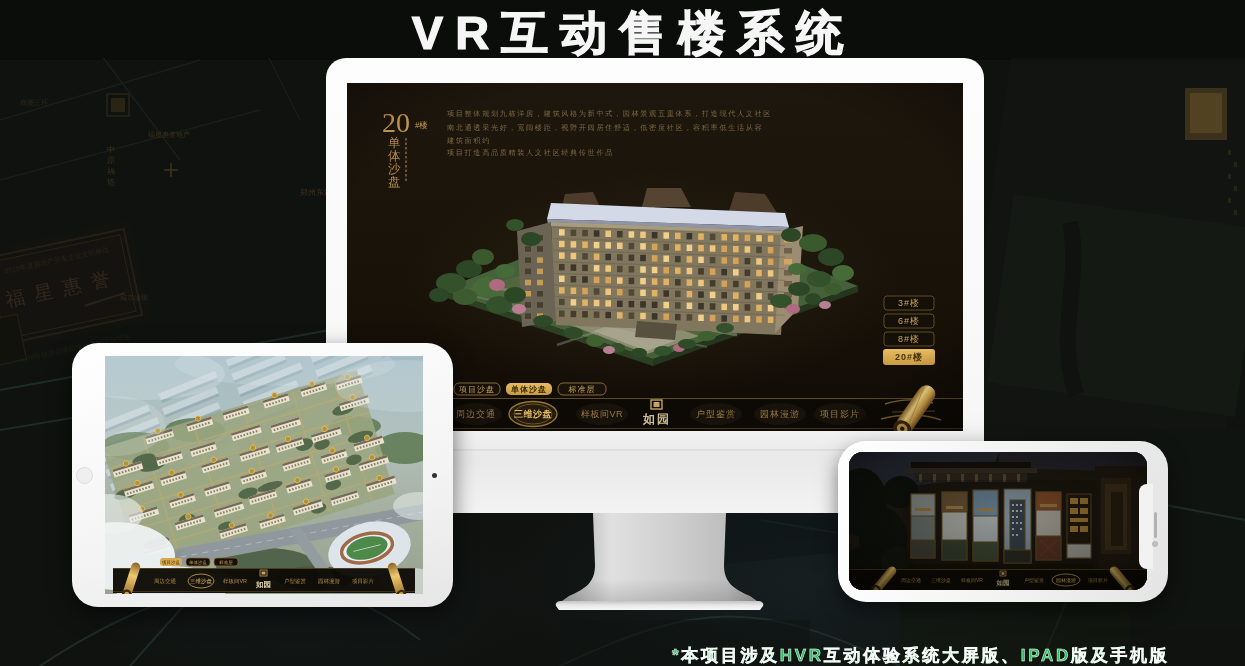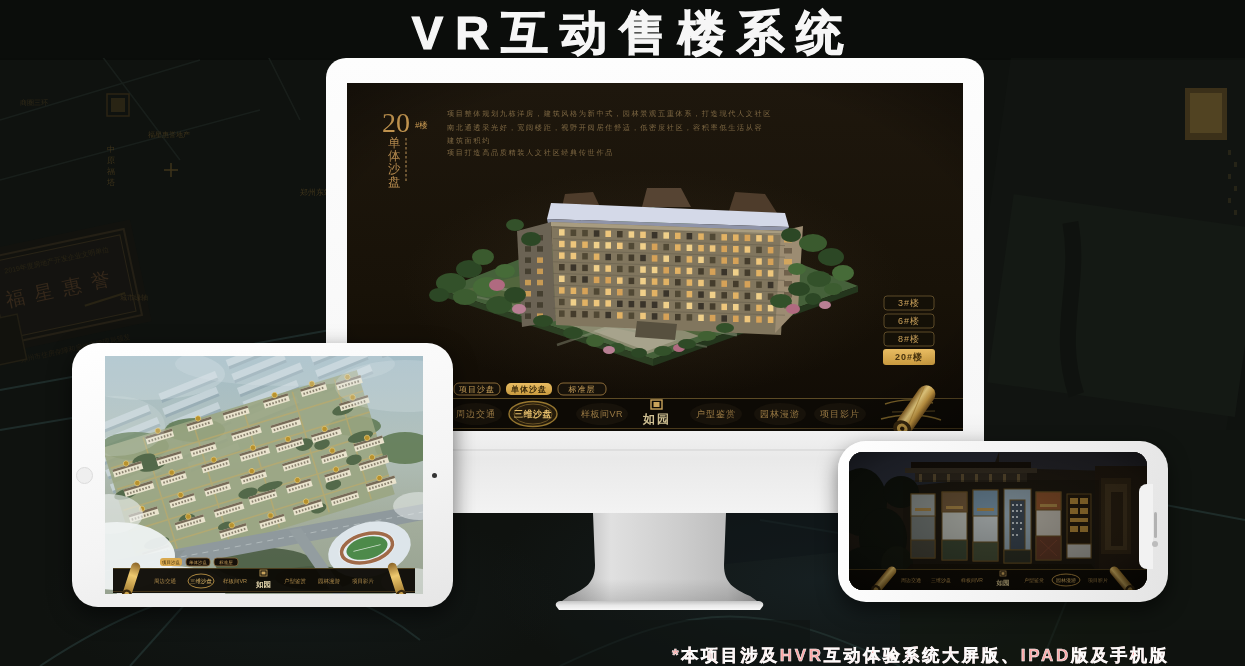--- a/index.html
+++ b/index.html
@@ -1313,15 +1313,15 @@
   <rect width="298" height="138" fill="url(#phvig)"></rect>
 </svg>
 </div>
 
 <div class="abs" style="left:1139px;top:484px;width:14px;height:85px;background:#f2f2f2;border-radius:8px 0 0 8px;"></div>
 
 <div class="abs" style="left:1154px;top:512px;width:3px;height:26px;background:#b2b2b2;border-radius:2px;"></div>
 
 <div class="abs" style="left:1152px;top:541px;width:6px;height:6px;border-radius:50%;background:#bcbcbc;"></div>
 
-<div class="abs" style="left:672px;top:644px;color:#fca5a5;font-size:17px;letter-spacing:2.7px;font-weight:bold;-webkit-text-stroke:0.5px #fbfbfb;">*本项目涉及HVR互动体验系统大屏版、IPAD版及手机版</div>
+<div class="abs" style="left:672px;top:644px;color:#22c55e;font-size:17px;letter-spacing:2.7px;font-weight:bold;-webkit-text-stroke:0.5px #fbfbfb;">*本项目涉及HVR互动体验系统大屏版、IPAD版及手机版</div>
 
 </div>
 
 </body></html>

